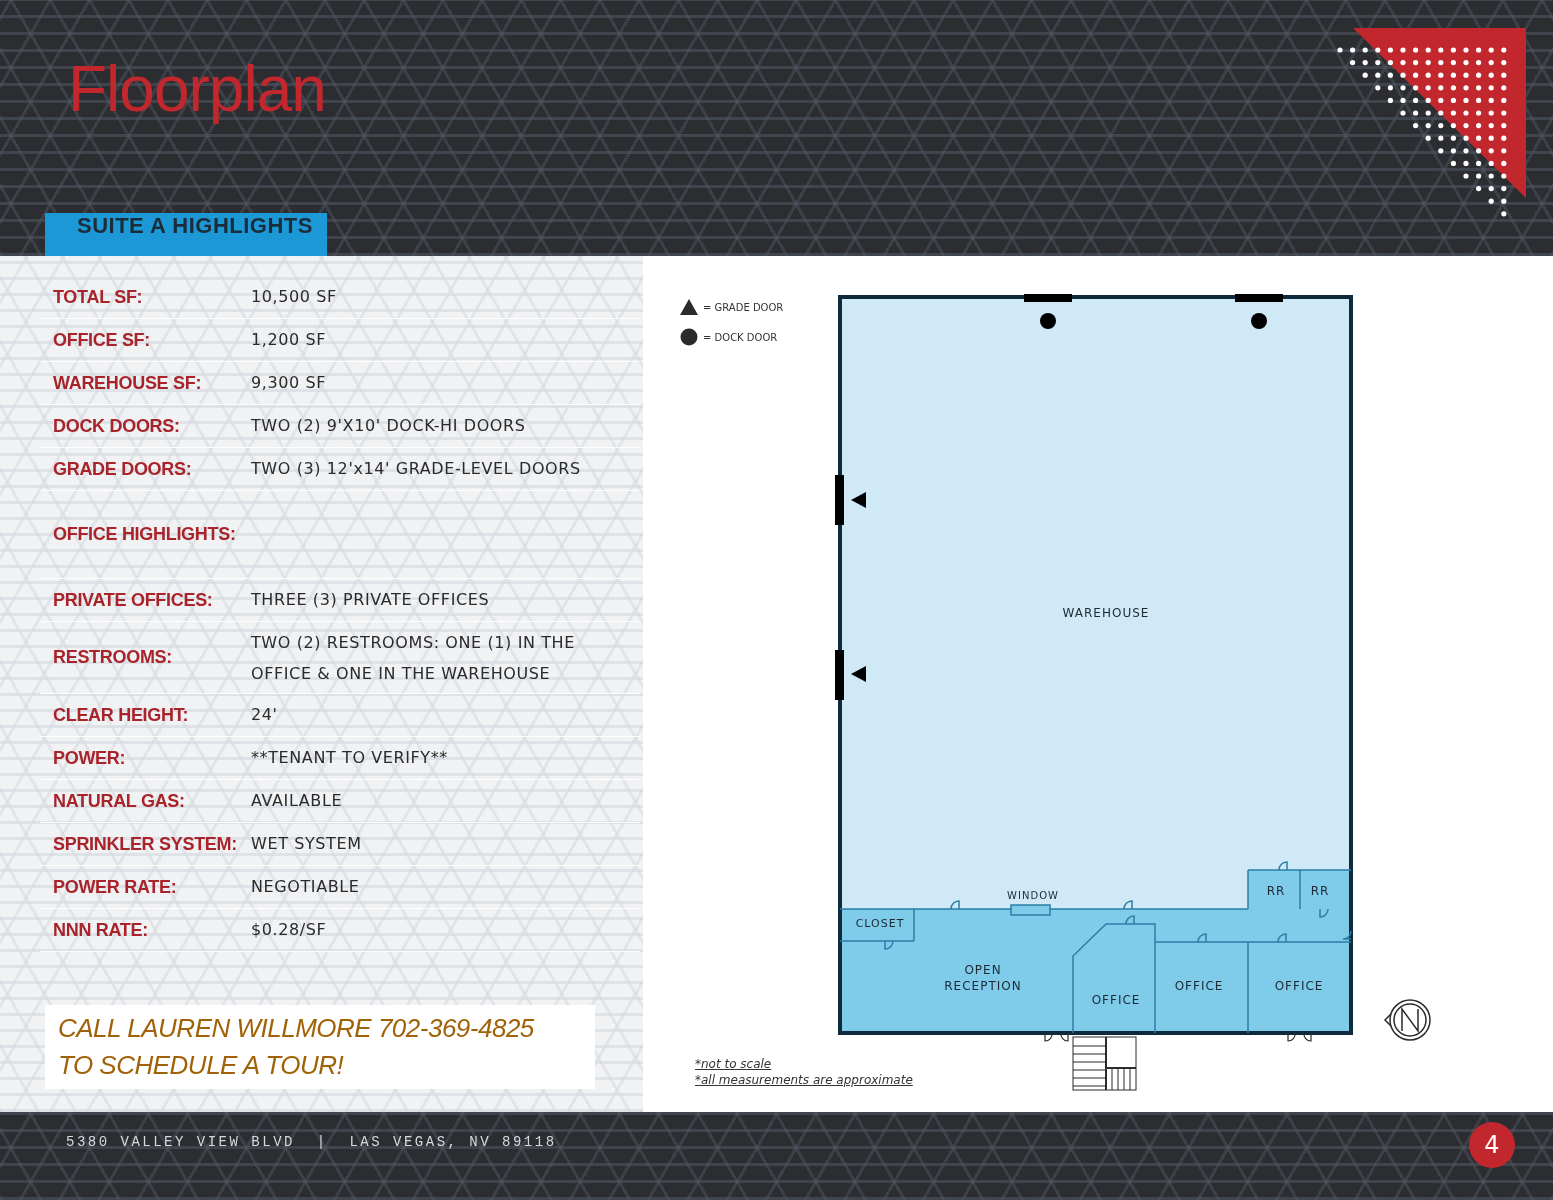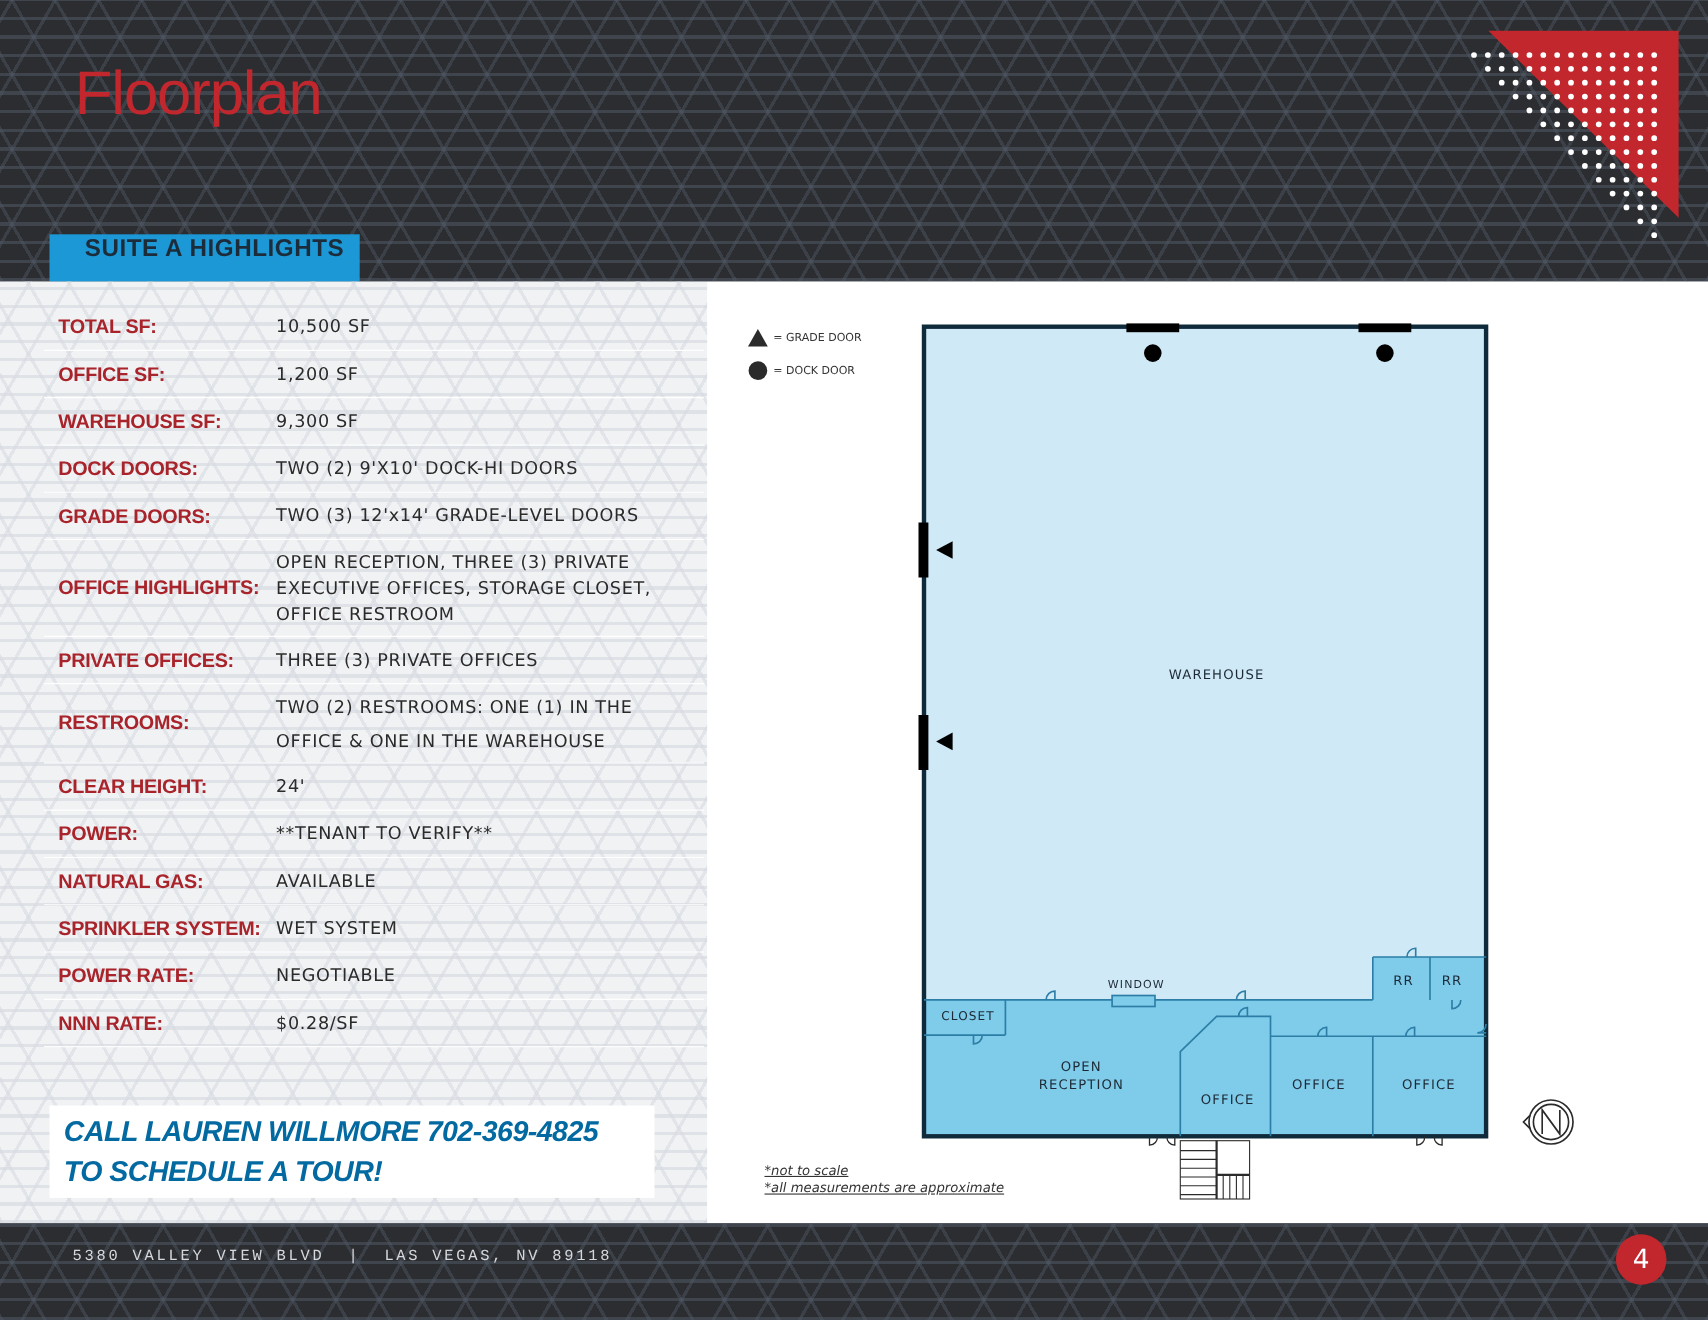--- a/index.html
+++ b/index.html
@@ -17,21 +17,21 @@
     background-color: #f1f2f4;
     background-image:
       repeating-linear-gradient(0deg, rgba(215,219,225,0.7) 0px, rgba(215,219,225,0.7) 3px, transparent 3px, transparent 16px),
       repeating-linear-gradient(60deg, rgba(215,219,225,0.6) 0px, rgba(215,219,225,0.6) 3px, transparent 3px, transparent 32px),
       repeating-linear-gradient(-60deg, rgba(215,219,225,0.6) 0px, rgba(215,219,225,0.6) 3px, transparent 3px, transparent 32px);
   }
 
   #header { position: absolute; left: 0; top: 0; width: 1553px; height: 256px; }
   #page-title {
     position: absolute; left: 68px; top: 52px;
-    font-family: "Liberation Sans", sans-serif; font-size: 56px; color: #c1272d; letter-spacing: -1px;
+    font-family: "Liberation Sans", sans-serif; font-size: 64px; color: #c1272d; letter-spacing: -1px;
   }
   #section-badge {
     position: absolute; left: 45px; top: 213px; width: 282px; height: 43px;
     background: #1b98d5; color: #1d2c3b;
     font-family: "Liberation Sans", sans-serif; font-weight: bold; font-size: 22px;
     display: flex; align-items: flex-start; padding-left: 32px; letter-spacing: 0.5px;
   }
   #corner-graphic { position: absolute; left: 1330px; top: 20px; width: 210px; height: 210px; }
 
   #highlights-panel { position: absolute; left: 0; top: 256px; width: 643px; height: 856px; }
@@ -49,22 +49,22 @@
     position: absolute; left: 211px; width: 370px;
     font-family: "DejaVu Sans", sans-serif; font-size: 16px; color: #2a2a2a; letter-spacing: 0.6px;
     line-height: 24px;
   }
 
   #cta-box {
     position: absolute; left: 45px; top: 1005px; width: 550px; height: 84px; background: #ffffff;
   }
   .cta-line {
     position: absolute; left: 13px;
-    font-family: "Liberation Sans", sans-serif; font-weight: bold; font-style: italic;
-    font-size: 26px; color: #0369a1; letter-spacing: -0.5px; white-space: nowrap;
+    font-family: "Liberation Sans", sans-serif; font-weight: normal; font-style: italic;
+    font-size: 26px; color: #a16207; letter-spacing: -0.5px; white-space: nowrap;
   }
 
   #plan-panel { position: absolute; left: 643px; top: 256px; width: 910px; height: 1091px; background: #ffffff; padding-left: 48px; }
   .legend-item { position: absolute; left: 36px; display: flex; align-items: center; }
   .legend-text { font-family: "DejaVu Sans", sans-serif; font-size: 10px; color: #333; margin-left: 4px; }
   .room-label {
     position: absolute; font-family: "DejaVu Sans", sans-serif; font-size: 12px; color: #1d2a36;
     text-align: center; letter-spacing: 1px; line-height: 16px;
   }
   .notes {
@@ -219,21 +219,20 @@
   <div class="row" style="top:149px;height:43px;">
     <span class="row-label">DOCK DOORS:</span>
     <span class="row-value">TWO (2) 9'X10' DOCK-HI DOORS</span>
   </div>
   <div class="row" style="top:192px;height:43px;">
     <span class="row-label">GRADE DOORS:</span>
     <span class="row-value">TWO (3) 12'x14' GRADE-LEVEL DOORS</span>
   </div>
   <div class="row" style="top:235px;height:88px;">
     <span class="row-label">OFFICE HIGHLIGHTS:</span>
-    <span class="row-value" style="width:360px;">OPEN RECEPTION, THREE (3) PRIVATE EXECUTIVE OFFICES, STORAGE CLOSET, OFFICE RESTROOM</span>
   </div>
   <div class="row" style="top:323px;height:43px;">
     <span class="row-label">PRIVATE OFFICES:</span>
     <span class="row-value">THREE (3) PRIVATE OFFICES</span>
   </div>
   <div class="row" style="top:366px;height:72px;">
     <span class="row-label">RESTROOMS:</span>
     <span class="row-value" style="line-height:31px;width:340px;">TWO (2) RESTROOMS: ONE (1) IN THE OFFICE &amp; ONE IN THE WAREHOUSE</span>
   </div>
   <div class="row" style="top:438px;height:43px;">

